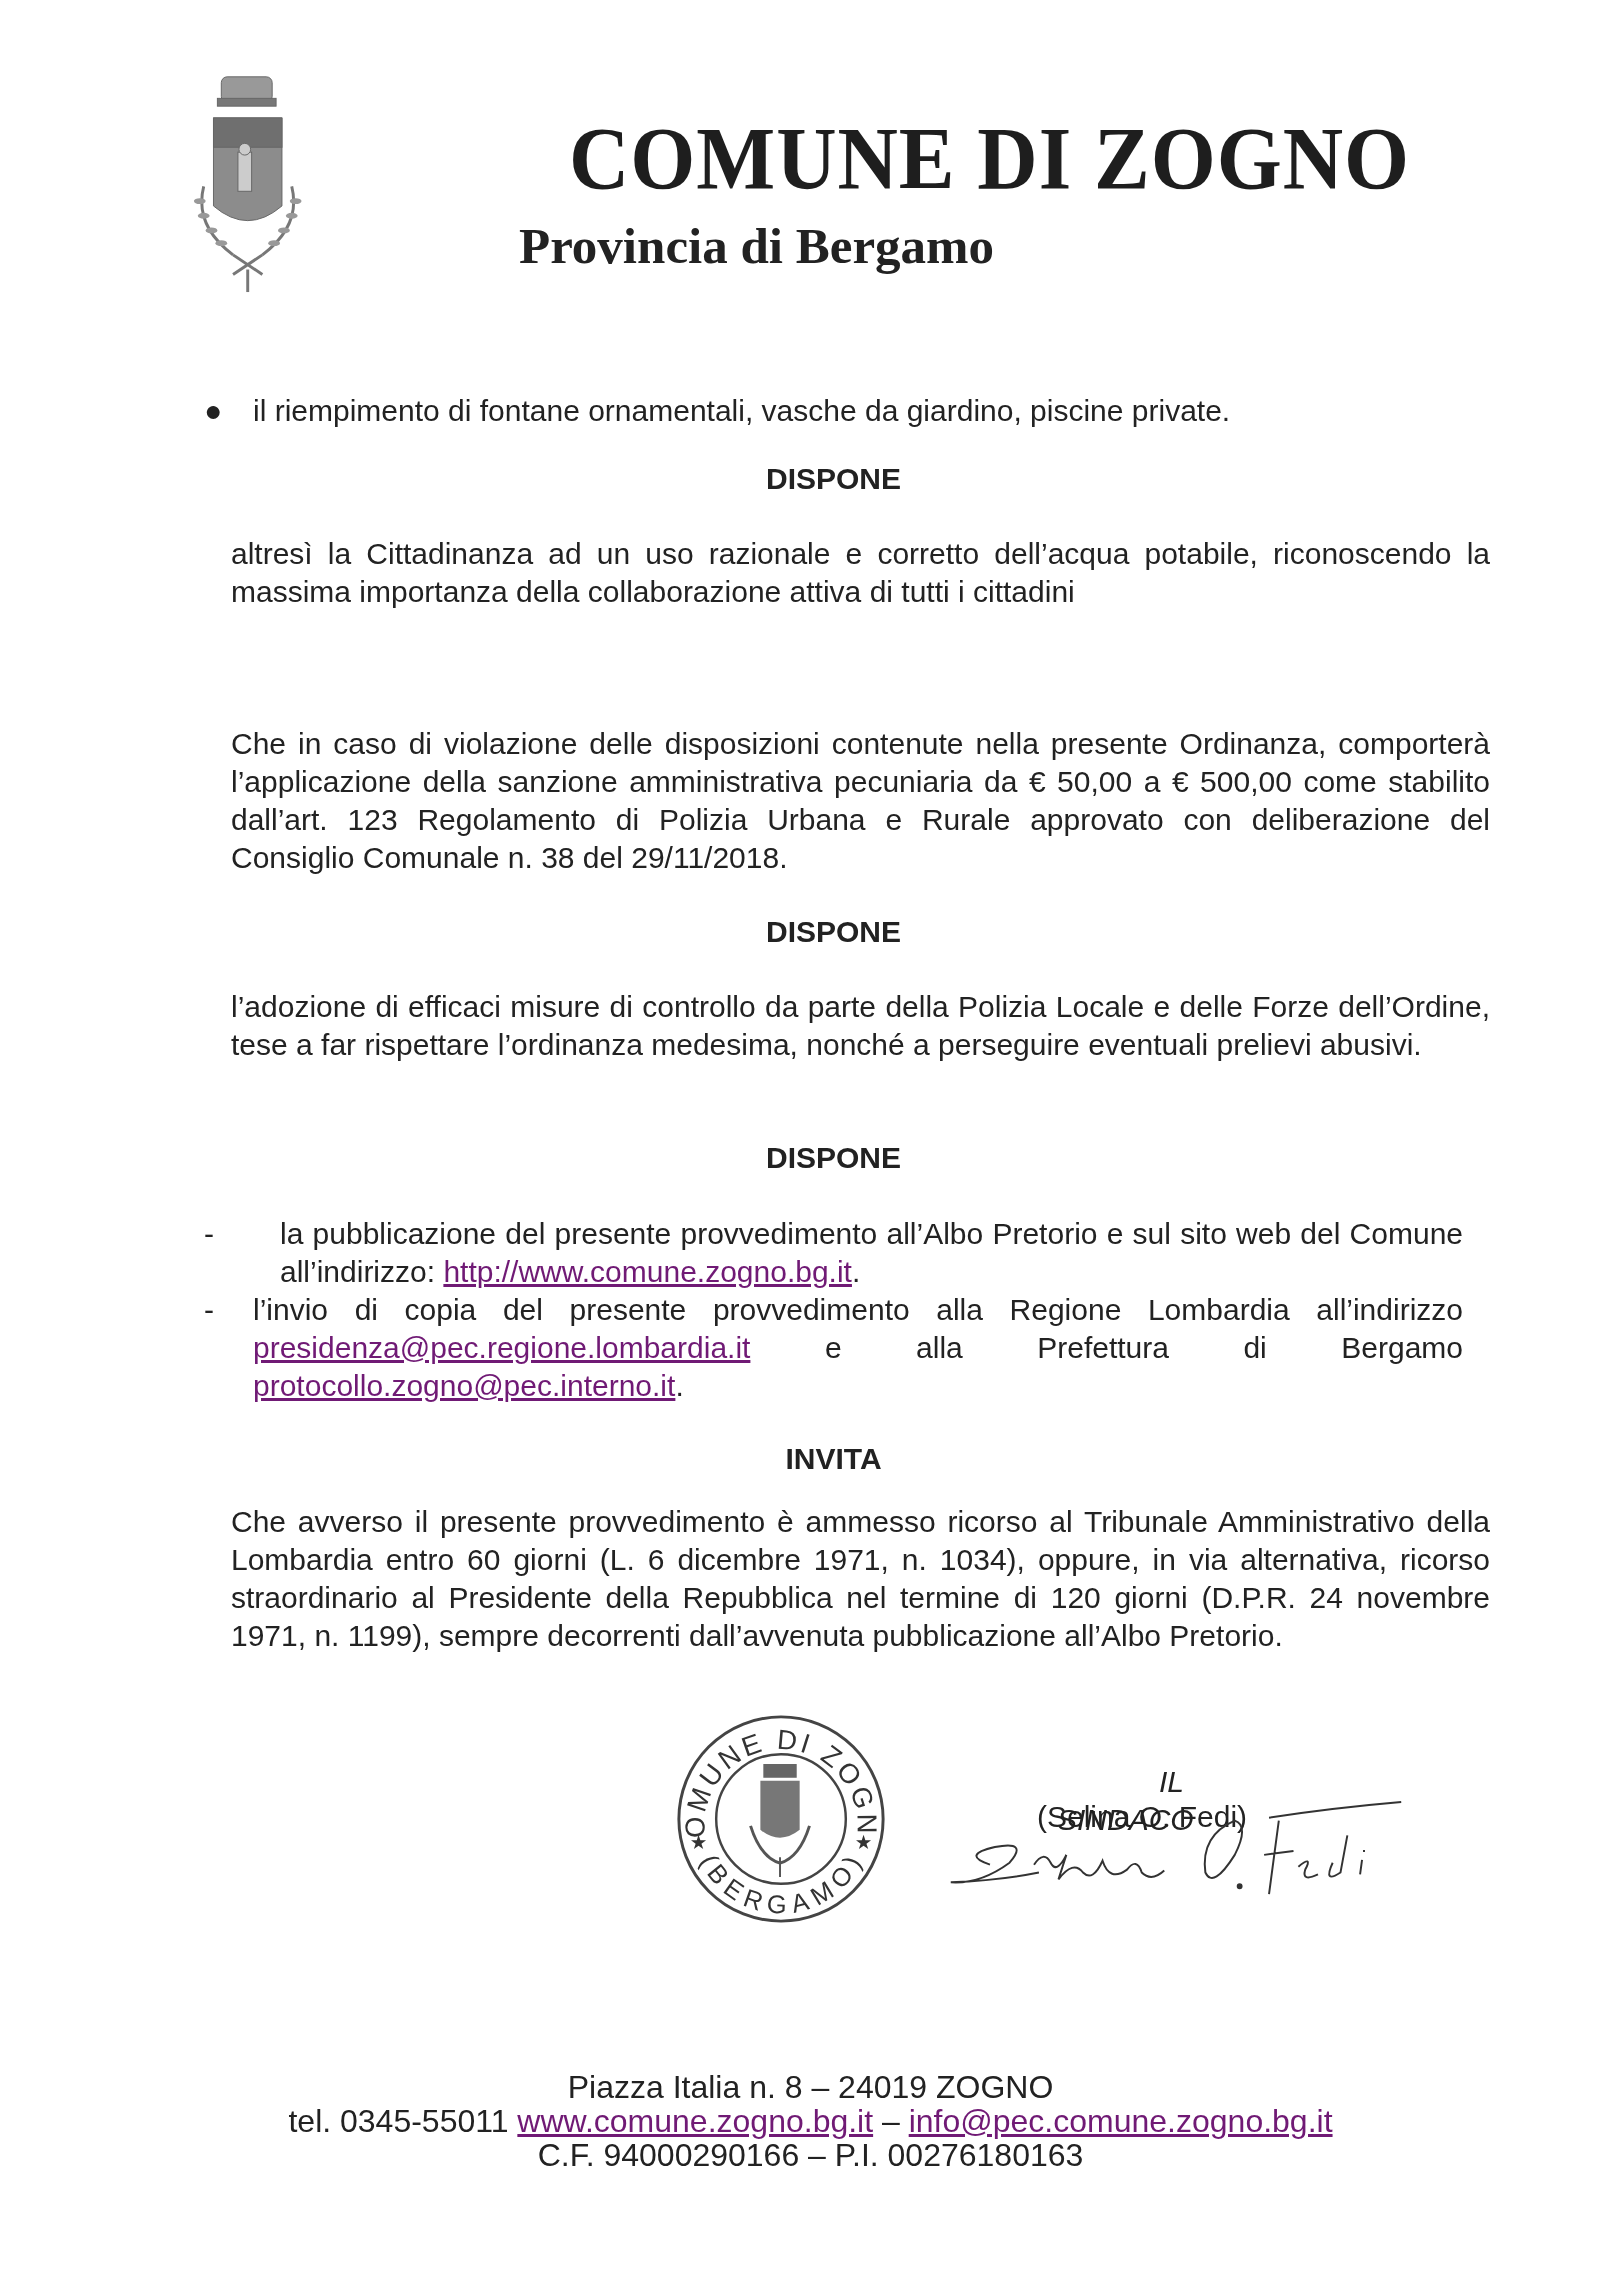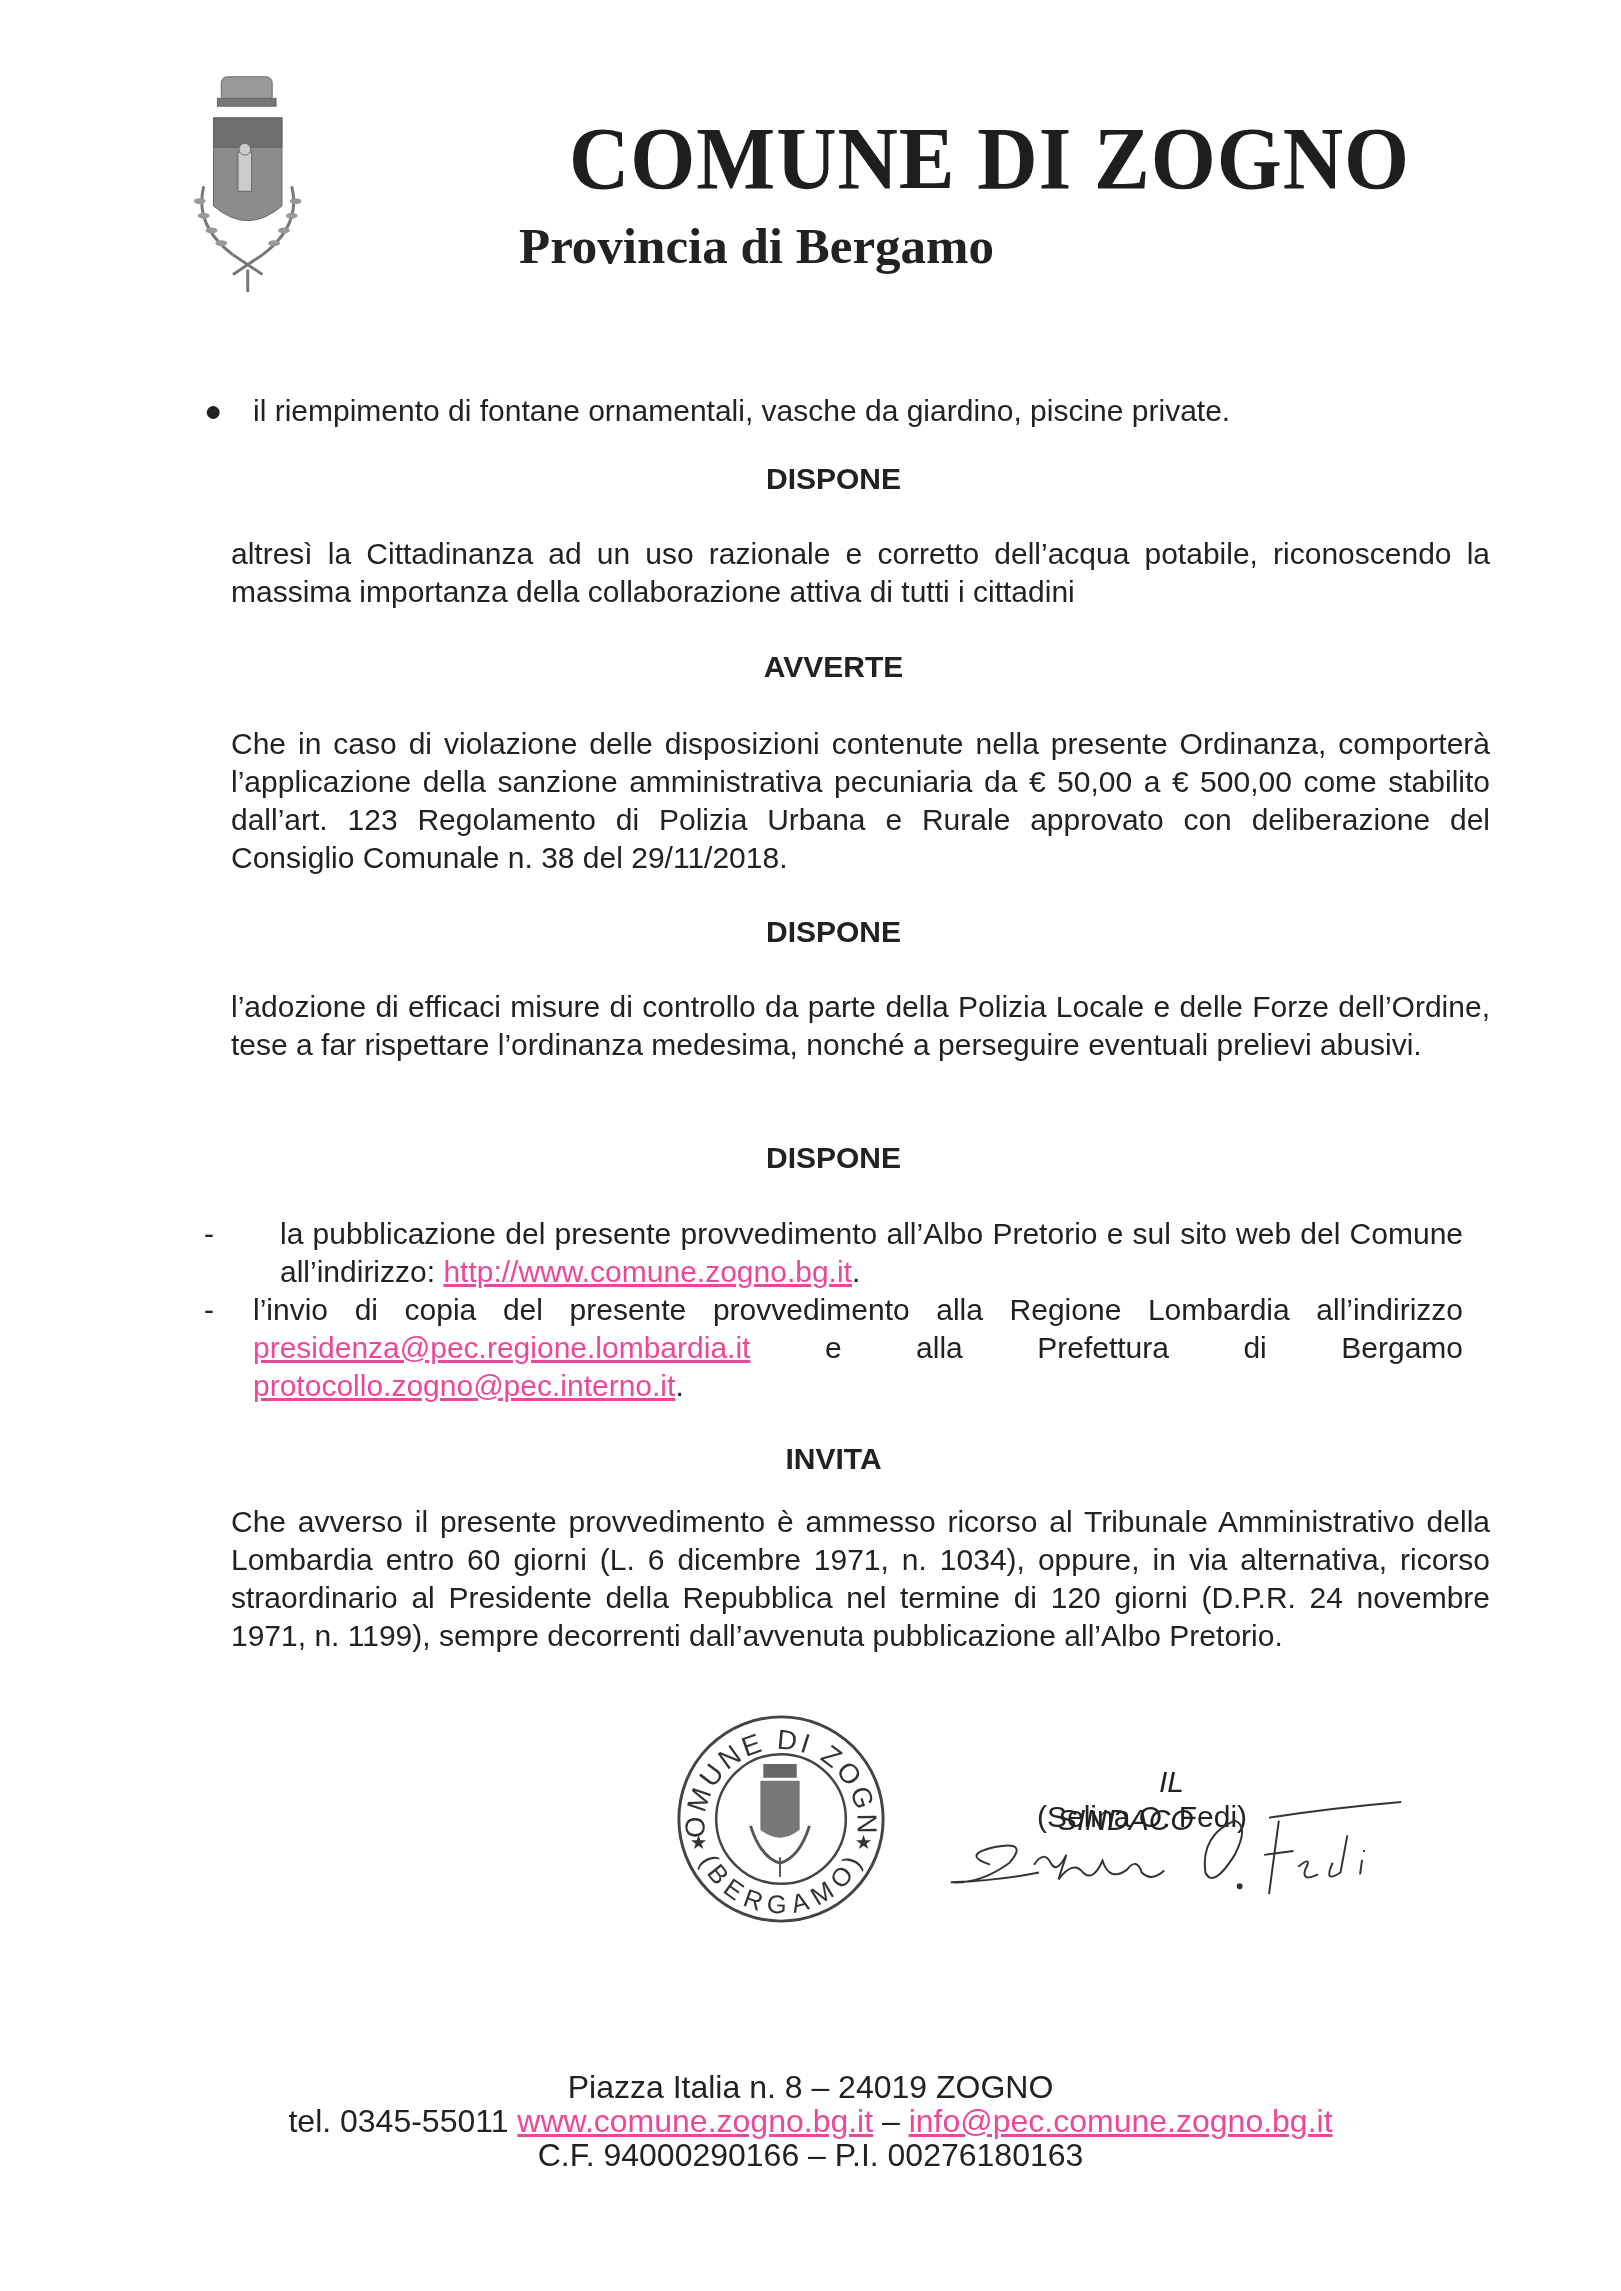--- a/index.html
+++ b/index.html
@@ -20,21 +20,21 @@
   .justify { text-align: justify; text-align-last: left; margin-left: 27px; }
   .head { position: absolute; left: 204px; width: 1259px; text-align: center;
     font-family: "Liberation Sans", sans-serif; font-weight: bold; font-size: 30px; color: #222; }
 
   .bullet-row { position: absolute; left: 204px; width: 1259px; display: flex; }
   .bullet-mark { width: 49px; flex: none; }
   .dash-list { position: absolute; left: 204px; width: 1259px; }
   .dash-item { display: flex; }
   .dash-mark { width: 49px; flex: none; }
   .dash-content { flex: 1; }
-  a.lnk { color: #ec4899; text-decoration: underline; }
+  a.lnk { color: #701a75; text-decoration: underline; }
 
   
   .stamp { position: absolute; left: 670px; top: 1698px; width: 222px; height: 218px; }
   .sign-title { position: absolute; left: 1057px; top: 1751px; width: 127px; text-align: right; font-style: italic; }
   .sign-name { position: absolute; left: 1037px; top: 1786px; }
   .signature { position: absolute; left: 941px; top: 1784px; width: 470px; height: 108px; }
 
   
   .footer { position: absolute; left: 196px; top: 2058px; width: 1229px; text-align: center;
     font-family: "Liberation Sans", sans-serif; font-size: 32px; line-height: 34px; color: #222; }
@@ -75,21 +75,20 @@
   <div class="h-sub">Provincia di Bergamo</div>
 
   <div class="bullet-row body-text" style="top:380px;">
     <span class="bullet-mark">●</span>
     <span>il riempimento di fontane ornamentali, vasche da giardino, piscine private.</span>
   </div>
 
   <div class="head" style="top:450px;">DISPONE</div>
   <div class="block body-text justify" style="top:523px;">altresì la Cittadinanza ad un uso razionale e corretto dell’acqua potabile, riconoscendo la massima importanza della collaborazione attiva di tutti i cittadini</div>
 
-  <div class="head" style="top:638px;">AVVERTE</div>
   <div class="block body-text justify" style="top:713px;">Che in caso di violazione delle disposizioni contenute nella presente Ordinanza, comporterà l’applicazione della sanzione amministrativa pecuniaria da € 50,00 a € 500,00 come stabilito dall’art. 123 Regolamento di Polizia Urbana e Rurale approvato con deliberazione del Consiglio Comunale n. 38 del 29/11/2018.</div>
 
   <div class="head" style="top:903px;">DISPONE</div>
   <div class="block body-text justify" style="top:976px;">l’adozione di efficaci misure di controllo da parte della Polizia Locale e delle Forze dell’Ordine, tese a far rispettare l’ordinanza medesima, nonché a perseguire eventuali prelievi abusivi.</div>
 
   <div class="head" style="top:1129px;">DISPONE</div>
   <div class="dash-list body-text" style="top:1203px;">
     <div class="dash-item">
       <span class="dash-mark">-</span>
       <span class="dash-content justify">

